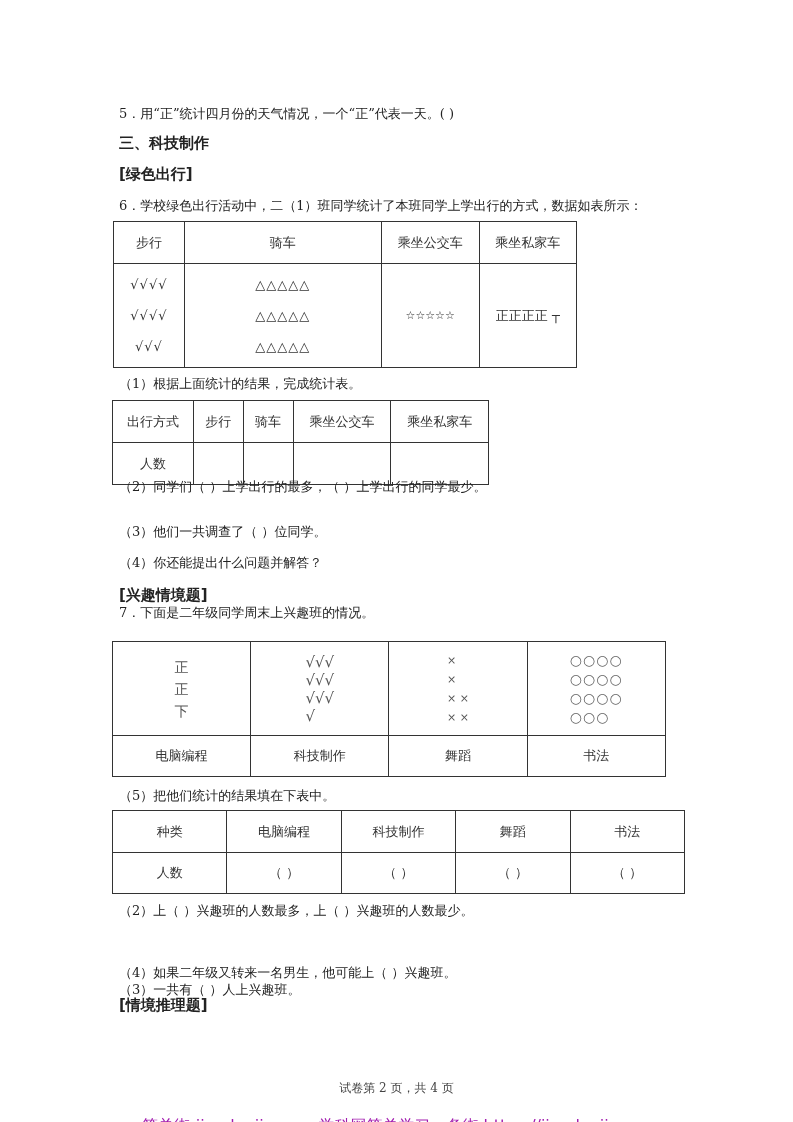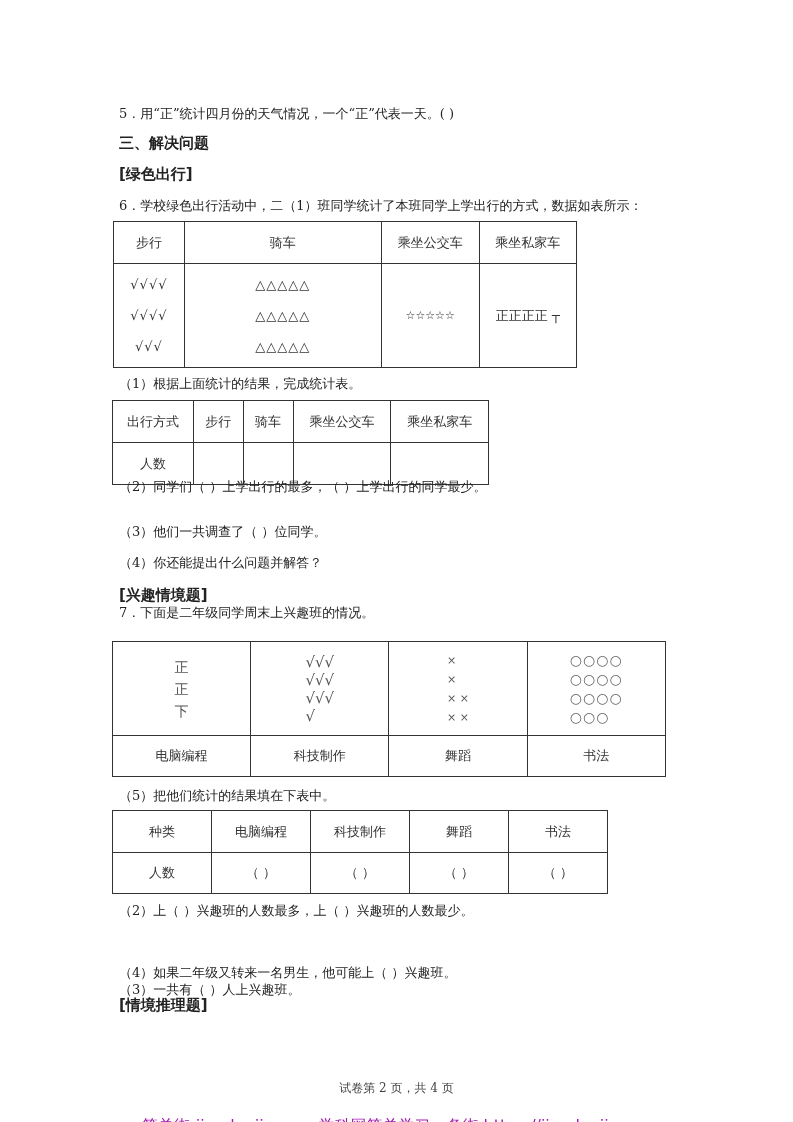--- a/index.html
+++ b/index.html
@@ -15,21 +15,21 @@
   .crosses { text-align: left; display: inline-block; line-height: 19px; font-size: 11px; color: #555; }
   .circles { text-align: left; display: inline-block; line-height: 19px; font-size: 14px; color: #666; letter-spacing: 1px; }
   .watermark { position: absolute; left: 142px; top: 1116px; font-size: 16px; color: #a21caf;
                font-family: "DejaVu Sans", sans-serif; white-space: nowrap; }
   .footer { position: absolute; left: 0; width: 793px; top: 1080px; text-align: center; font-size: 12px; color: #444; }
 </style>
 </head>
 <body>
 
 <div class="line" style="top:105px;">5．用“正”统计四月份的天气情况，一个“正”代表一天。(          )</div>
-<div class="line bold" style="top:134px;">三、解决问题</div>
+<div class="line bold" style="top:134px;">三、科技制作</div>
 <div class="line bold" style="top:165px;">[绿色出行]</div>
 <div class="line" style="top:197px;">6．学校绿色出行活动中，二（1）班同学统计了本班同学上学出行的方式，数据如表所示：</div>
 
 <table style="left:113px; top:221px; width:464px;">
   <tbody>
       <tr style="height:42px;">
     <td style="width:70px;">步行</td>
     <td style="width:197px;">骑车</td>
     <td style="width:97px;">乘坐公交车</td>
     <td style="width:97px;">乘坐私家车</td>
@@ -121,21 +121,21 @@
     <td>电脑编程</td>
     <td>科技制作</td>
     <td>舞蹈</td>
     <td>书法</td>
   </tr>
 </tbody>
   </table>
 
 <div class="line" style="top:787px;">（5）把他们统计的结果填在下表中。</div>
 
-<table style="left:112px; top:810px; width:496px;">
+<table style="left:112px; top:810px; width:573px;">
   <tbody>
       <tr style="height:42px;">
     <td style="width:110px;">种类</td>
     <td style="width:110px;">电脑编程</td>
     <td style="width:110px;">科技制作</td>
     <td style="width:110px;">舞蹈</td>
     <td style="width:110px;">书法</td>
   </tr>
   <tr style="height:41px;">
     <td>人数</td>

